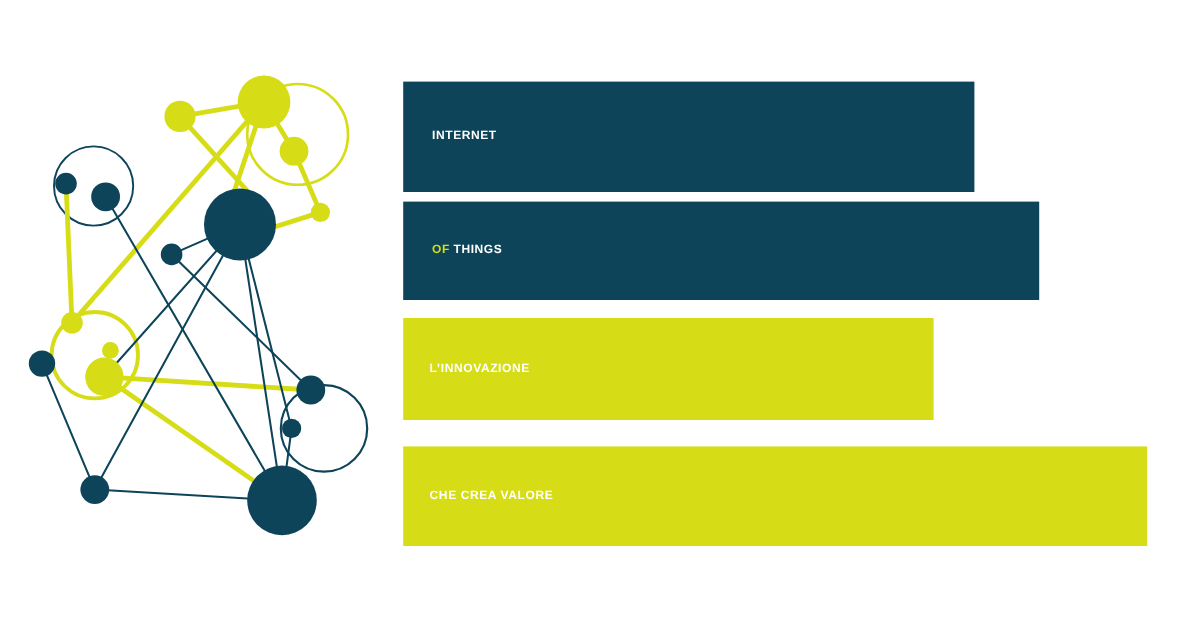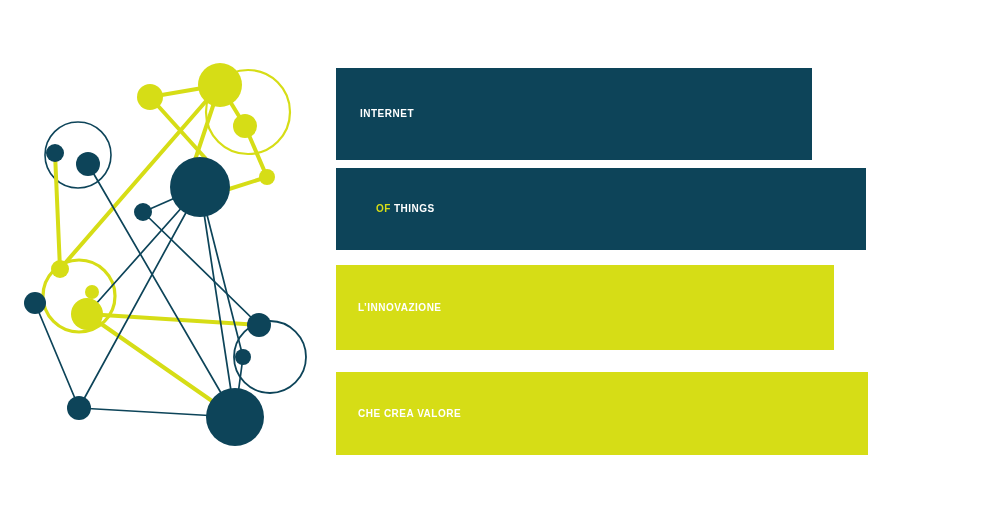--- a/index.html
+++ b/index.html
@@ -55,33 +55,33 @@
     top: 0px;
     width: 476px;
     height: 92px;
     padding-left: 24px;
     font-size: 68px;
   }
   #bar-of-things {
     top: 100px;
     width: 530px;
     height: 82px;
-    padding-left: 40px;
+    padding-left: 24px;
     font-size: 68px;
   }
   #bar-innovazione {
     top: 197px;
-    width: 498px;
+    width: 442px;
     height: 85px;
     padding-left: 22px;
     font-size: 60px;
   }
   #bar-valore {
     top: 304px;
-    width: 532px;
+    width: 620px;
     height: 83px;
     padding-left: 22px;
     font-size: 60px;
   }
 
   .accent-of { color: #D6DD16; }
   .word-gap { display: inline-block; width: 0.30em; }
 </style>
 </head>
 <body>

